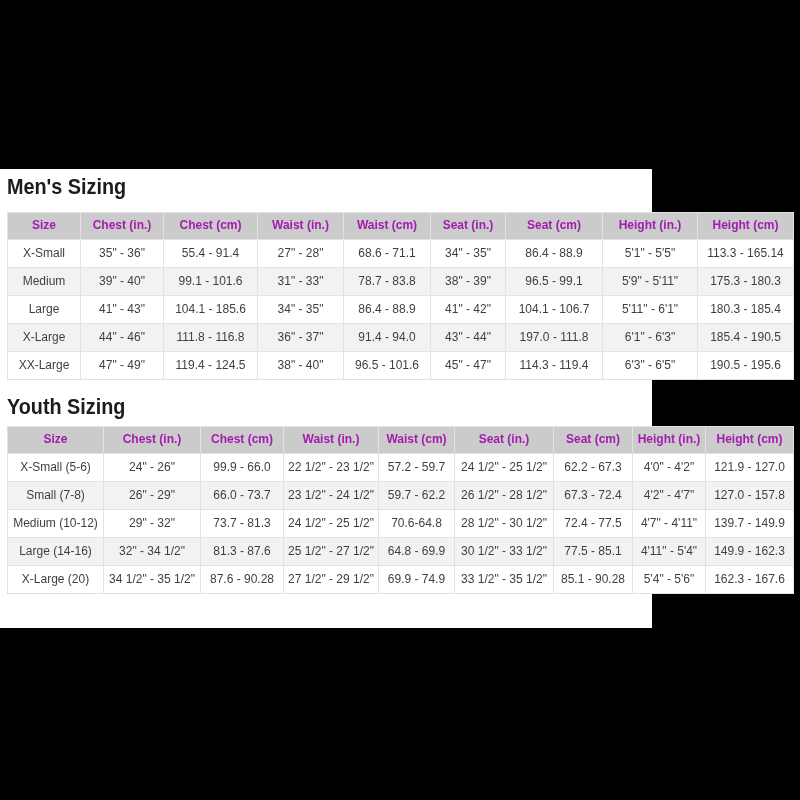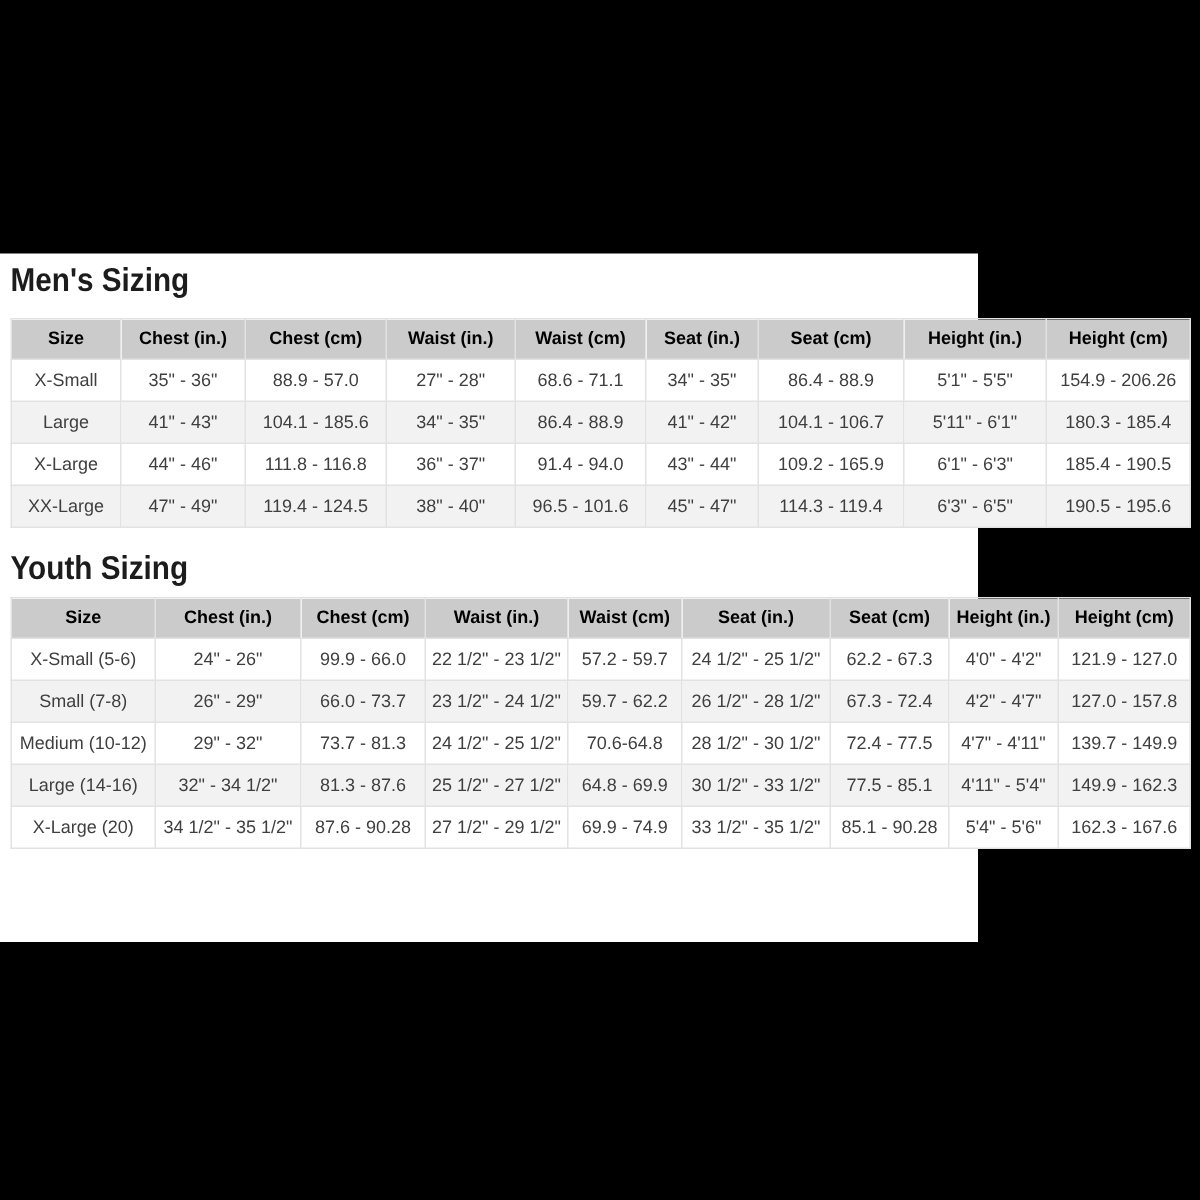--- a/index.html
+++ b/index.html
@@ -31,21 +31,21 @@
     white-space: nowrap;
   }
   h2.section-heading.second { margin-top: 15px; margin-bottom: 7px; }
   table.size-table {
     width: 786px;
     border-collapse: collapse;
     table-layout: fixed;
   }
   table.size-table th {
     background: #cbcbcb;
-    color: #000000;
+    color: #a21caf;
     font-size: 12px;
     font-weight: bold;
     line-height: 13px;
     padding: 6px 2px 7px 2px;
     border: 1px solid #e2e2e2;
     text-align: center;
     white-space: nowrap;
     overflow: hidden;
   }
   table.size-table td {
@@ -92,47 +92,58 @@
             <th>Seat (in.)</th>
             <th>Seat (cm)</th>
             <th>Height (in.)</th>
             <th>Height (cm)</th>
           </tr>
         </thead>
         <tbody>
           <tr>
             <td>X-Small</td>
             <td>35" - 36"</td>
-            <td>88.9 - 57.0</td>
+            <td>55.4 - 91.4</td>
             <td>27" - 28"</td>
             <td>68.6 - 71.1</td>
             <td>34" - 35"</td>
             <td>86.4 - 88.9</td>
             <td>5'1" - 5'5"</td>
-            <td>154.9 - 206.26</td>
+            <td>113.3 - 165.14</td>
+          </tr>
+          <tr>
+            <td>Medium</td>
+            <td>39" - 40"</td>
+            <td>99.1 - 101.6</td>
+            <td>31" - 33"</td>
+            <td>78.7 - 83.8</td>
+            <td>38" - 39"</td>
+            <td>96.5 - 99.1</td>
+            <td>5'9" - 5'11"</td>
+            <td>175.3 - 180.3</td>
           </tr>
           <tr>
             <td>Large</td>
             <td>41" - 43"</td>
             <td>104.1 - 185.6</td>
             <td>34" - 35"</td>
             <td>86.4 - 88.9</td>
             <td>41" - 42"</td>
             <td>104.1 - 106.7</td>
             <td>5'11" - 6'1"</td>
             <td>180.3 - 185.4</td>
           </tr>
           <tr>
             <td>X-Large</td>
             <td>44" - 46"</td>
             <td>111.8 - 116.8</td>
             <td>36" - 37"</td>
             <td>91.4 - 94.0</td>
             <td>43" - 44"</td>
-            <td>109.2 - 165.9</td>
+            <td>197.0 - 111.8</td>
             <td>6'1" - 6'3"</td>
             <td>185.4 - 190.5</td>
           </tr>
           <tr>
             <td>XX-Large</td>
             <td>47" - 49"</td>
             <td>119.4 - 124.5</td>
             <td>38" - 40"</td>
             <td>96.5 - 101.6</td>
             <td>45" - 47"</td>

